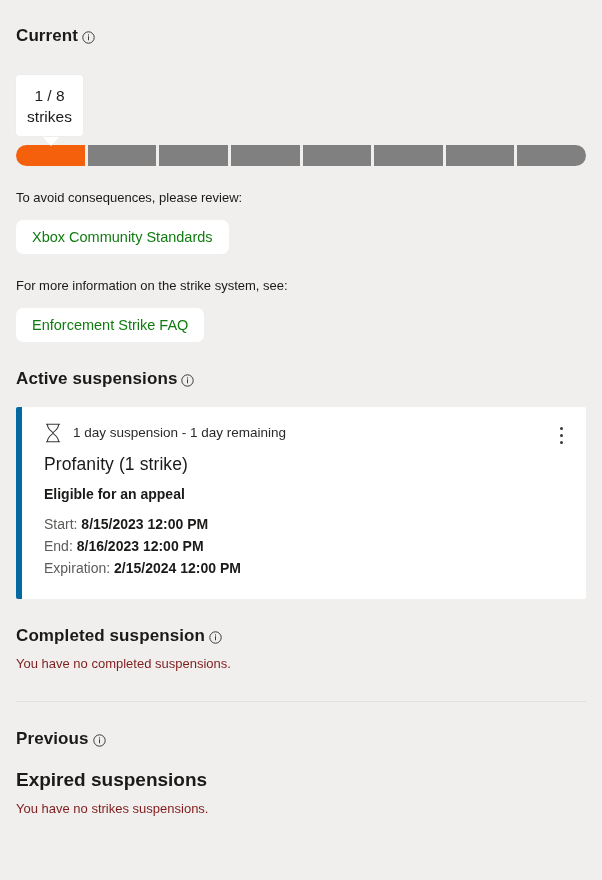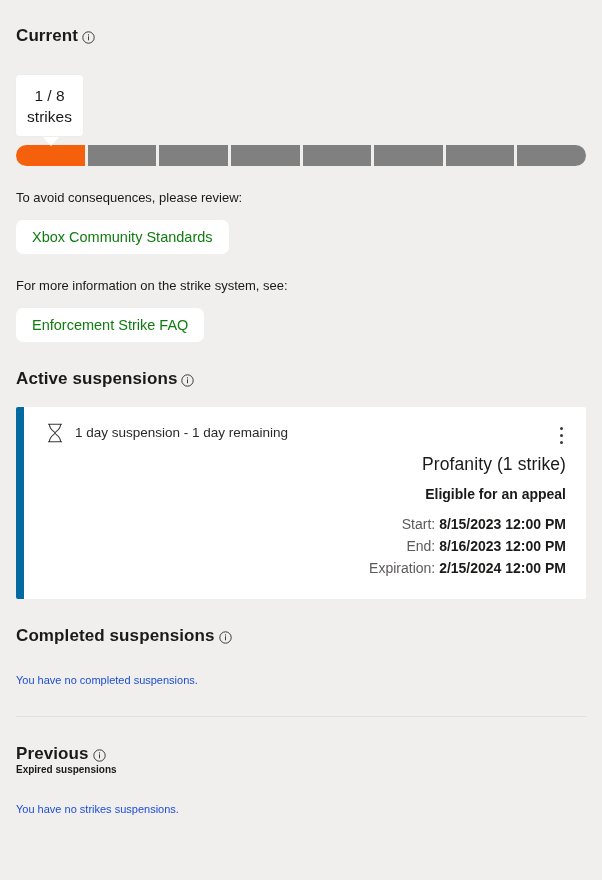--- a/index.html
+++ b/index.html
@@ -93,25 +93,24 @@
     padding: 8px 16px;
     margin-top: 12px;
     text-decoration: none;
     border-radius: 7px;
   }
 
   
   .card {
     position: relative;
     background: #ffffff;
-    border-left: 8px solid #0369a1;
+    border-left: 6px solid #0369a1;
     margin-top: 18px;
     padding: 16px 20px 20px 22px;
     border-radius: 2px;
-    text-align: right;
   }
   .card-top {
     display: flex;
     align-items: center;
     gap: 11px;
   }
   .hourglass { width: 18px; height: 20px; flex: 0 0 18px; }
   .card-sub {
     font-size: 13.5px;
     color: #2b2a28;
@@ -145,28 +144,29 @@
   .meta { margin-top: 11px; }
   .meta-row {
     font-size: 14px;
     line-height: 22px;
     color: #5d5b59;
   }
   .meta-row .v { color: #1b1a19; font-weight: 700; }
 
   
   .body-text {
-    font-size: 11px;
-    color: #1d4ed8;
-    margin-top: 28px;
+    font-size: 13px;
+    color: #7f1d1d;
+    margin-top: 10px;
   }
   .sub-head {
-    font-size: 10px;
+    font-size: 19px;
     font-weight: 700;
     color: #1b1a19;
+    margin-top: 20px;
   }
   .gap-head { margin-top: 27px; }
   .divider {
     height: 1px;
     background: #e2e0de;
     margin-top: 30px;
   }
 </style>
 </head>
 <body>
@@ -254,21 +254,21 @@
         <div class="meta-row">
           <span>Expiration:</span>
           <span class="v">2/15/2024 12:00 PM</span>
         </div>
       </div>
     </div>
   </div>
 
   <div class="gap-head">
     <div class="section-head">
-      <span>Completed suspensions</span>
+      <span>Completed suspension</span>
       <span class="info-icon">
         <svg width="13" height="13" viewBox="0 0 13 13">
           <circle cx="6.5" cy="6.5" r="5.7" fill="none" stroke="#3b3a39" stroke-width="1"></circle>
           <rect x="6" y="5.3" width="1" height="4" fill="#3b3a39"></rect>
           <rect x="6" y="3.3" width="1" height="1.2" fill="#3b3a39"></rect>
         </svg>
       </span>
     </div>
     <div class="body-text">You have no completed suspensions.</div>
     <div class="divider"></div>

